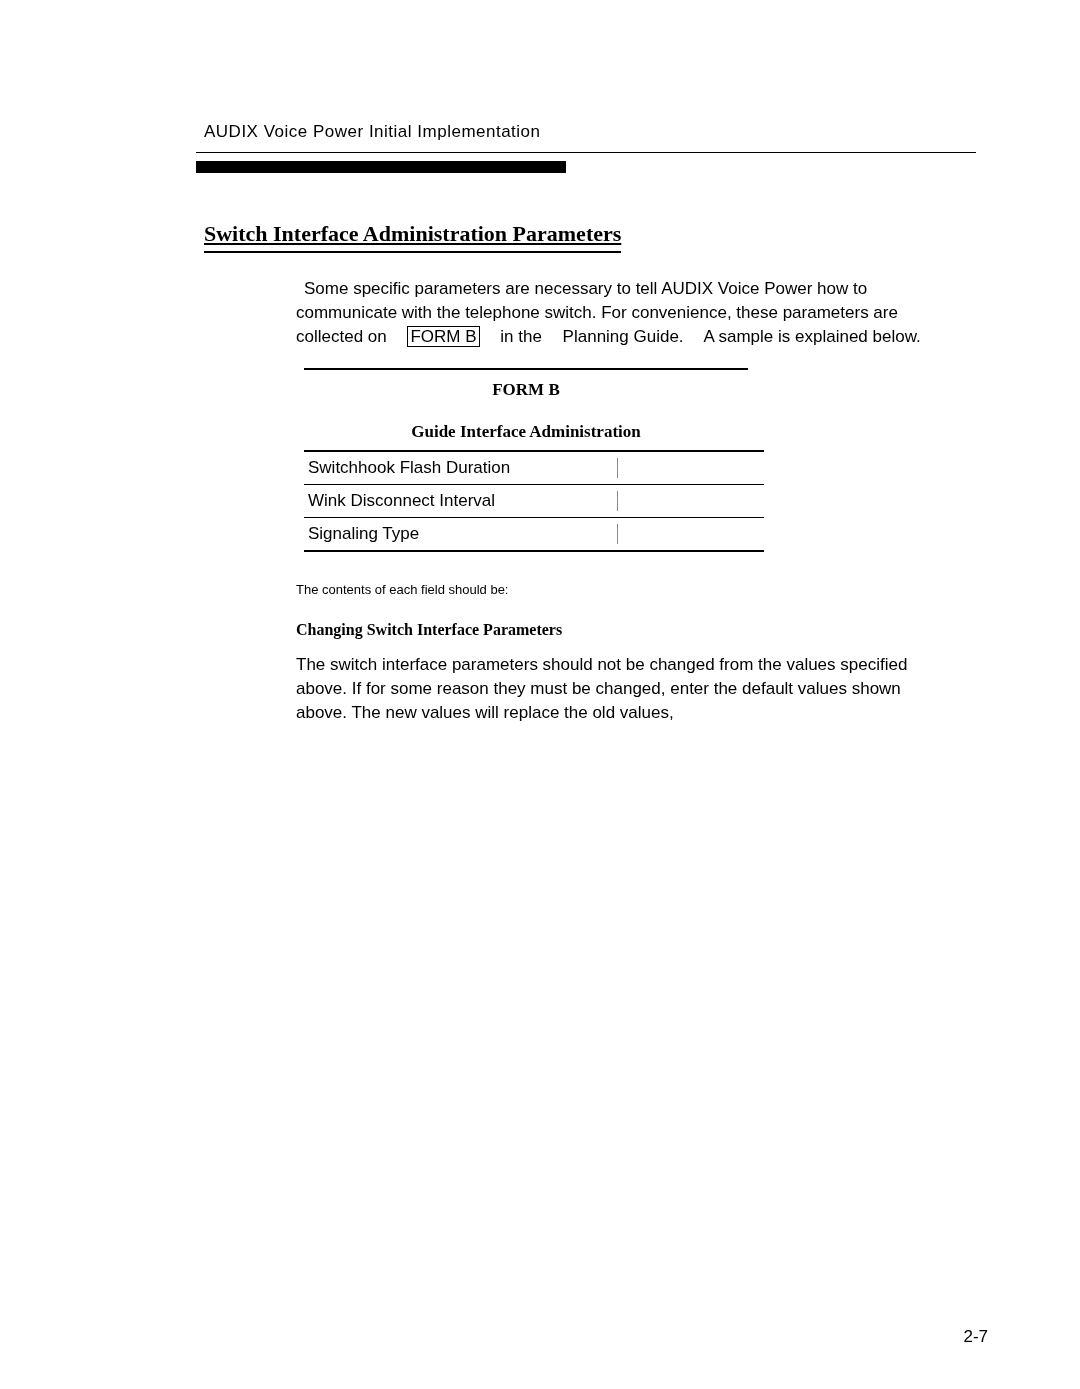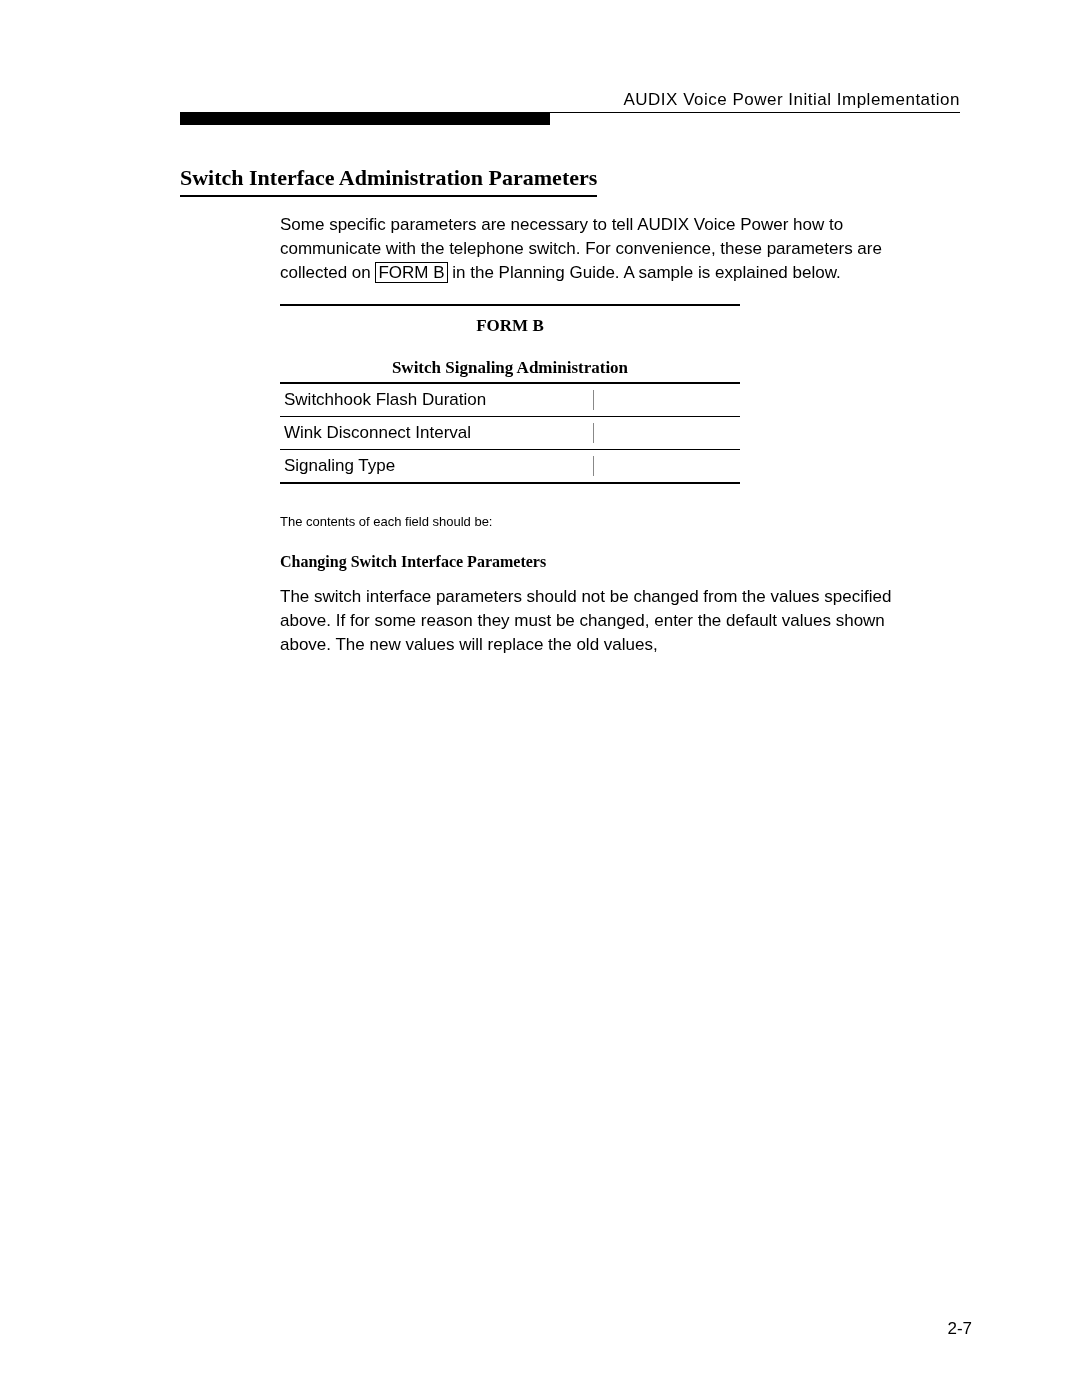--- a/index.html
+++ b/index.html
@@ -1,19 +1,18 @@
 <!DOCTYPE html>
 <html><head>
   <meta charset="utf-8">
   <style>
     * {
-      margin: 0;
+      margin: 8px;
       padding: 0;
       box-sizing: border-box;
-      justify-content: flex-end;
     }
     body {
       font-family: Arial, Helvetica, sans-serif;
       background: #fff;
       width: 1080px;
       height: 1389px;
       position: relative;
       padding: 90px 100px 40px 100px;
     }
     .header-line {
@@ -37,20 +36,21 @@
     }
     .section-title {
       font-family: Georgia, 'Times New Roman', serif;
       font-weight: bold;
       font-size: 22px;
       margin-left: 80px;
       padding-bottom: 4px;
       border-bottom: 2px solid #000;
       display: inline-block;
       margin-bottom: 16px;
+      text-decoration: underline;
     }
     .body-text {
       font-size: 17px;
       line-height: 1.4;
       margin-left: 180px;
       margin-right: 40px;
       margin-bottom: 20px;
     }
     .form-link {
       border: 1px solid #000;
@@ -149,21 +149,21 @@
       font-family: Georgia, 'Times New Roman', serif;
       font-weight: bold;
       font-size: 16px;
       margin-left: 180px;
       margin-top: 24px;
       margin-bottom: 14px;
     }
     .page-number {
       position: absolute;
       bottom: 50px;
-      right: 108px;
+      right: 100px;
       font-size: 17px;
     }
   </style>
 </head>
 <body>
 
 <div class="header-line">
   <span class="header-text">AUDIX Voice Power Initial Implementation</span>
 </div>
 <div class="header-black-bar"></div>
@@ -172,21 +172,21 @@
   <div class="section-title">Switch Interface Administration Parameters</div>
 </div>
 
 <p class="body-text">
   <span>Some specific parameters are necessary to tell AUDIX Voice Power how to communicate with the telephone switch. For convenience, these parameters are collected on </span><span class="form-link">FORM B</span><span> in the </span><span class="italic">Planning Guide.</span><span> A sample is explained below.</span>
 </p>
 
 <div class="form-block">
   <div class="form-top-rule"></div>
   <div class="form-b-title">FORM B</div>
-  <div class="table-title">Switch Signaling Administration</div>
+  <div class="table-title">Guide Interface Administration</div>
   <table class="form-table">
     <tbody>
         <tr>
       <td>Switchhook Flash Duration</td>
       <td class="divider"></td>
     </tr>
     <tr>
       <td>Wink Disconnect Interval</td>
       <td class="divider"></td>
     </tr>

